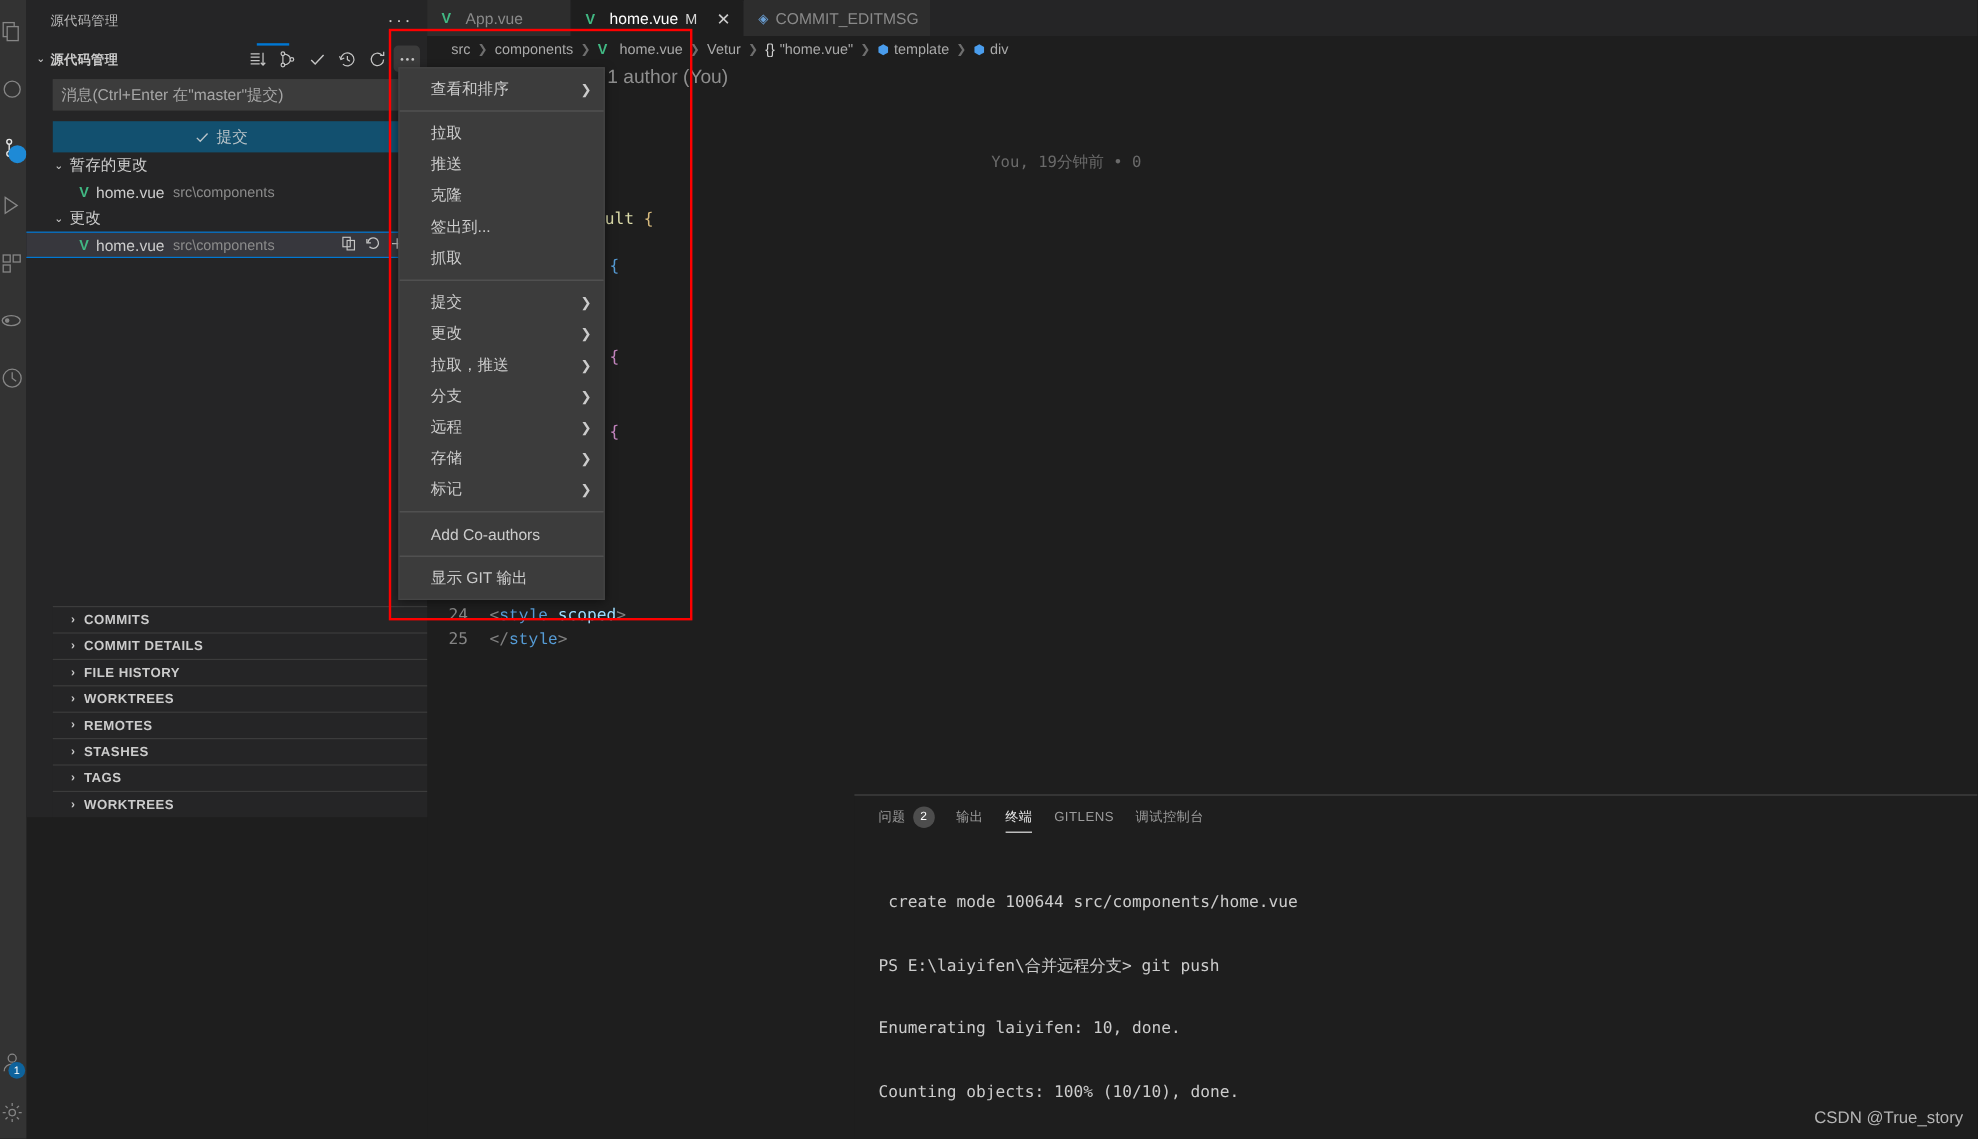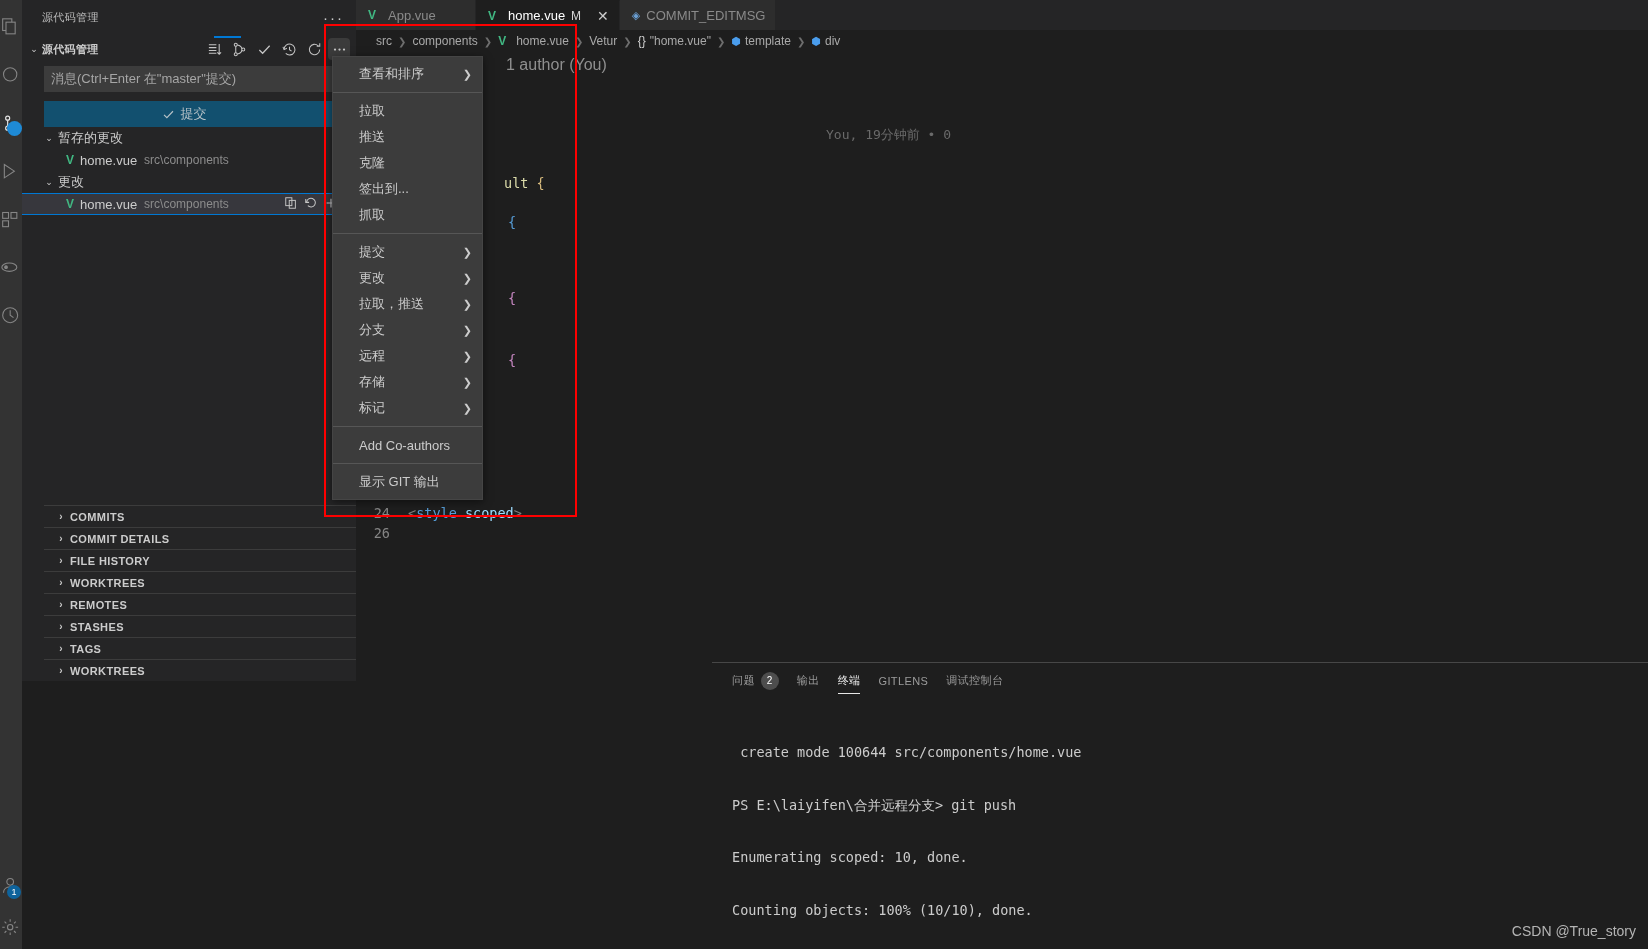--- a/index.html
+++ b/index.html
@@ -160,27 +160,27 @@
     position: absolute; left: 470px; top: 126px;
     font-family: "DejaVu Sans Mono", monospace;
     font-size: 13px; color: #6a6a6a;
     white-space: nowrap;
   }
   .code-line { display: flex; height: 20px; white-space: pre; }
   .ln {
     width: 52px; text-align: right; padding-right: 18px;
     color: #858585; flex: 0 0 auto;
   }
-  .tok-tag { color: #569cd6; }
+  .tok-tag { color: #569cd6; font-family: Liberation Mono, monospace; }
   .tok-attr { color: #9cdcfe; }
   .tok-brack { color: #808080; }
 
   
   .ctxmenu {
-    position: absolute; left: 332px; top: 56px; width: 151px;
+    position: absolute; left: 332px; top: 56px; width: 172px;
     background: #3c3c3c; border: 1px solid #454545;
     box-shadow: 0 2px 8px rgba(0,0,0,.5);
     padding: 4px 0; z-index: 40; color: #cccccc;
   }
   .ctx-item {
     height: 26px; display: flex; align-items: center;
     padding: 0 10px 0 26px; font-size: 13px; color: #cccccc;
     justify-content: space-between;
   }
   .ctx-item .chev { color: #cccccc; font-size: 11px; }
@@ -492,22 +492,22 @@
     <div style="position:absolute;left:150px;top:56px;font-size:16px;color:#8f8f8f;">1 author (You)</div>
 
     <div class="blame">You, 19分钟前 • 0</div>
 
     <div style="position:absolute;left:0;top:503px;right:0;font-family:'DejaVu Sans Mono',monospace;font-size:13.5px;line-height:20px;">
       <div class="code-line">
         <span class="ln">24</span>
         <span><span class="tok-brack">&lt;</span><span class="tok-tag">style</span> <span class="tok-attr">scoped</span><span class="tok-brack">&gt;</span></span>
       </div>
       <div class="code-line">
-        <span class="ln">26</span>
-        <span></span>
+        <span class="ln">25</span>
+        <span><span class="tok-brack">&lt;/</span><span class="tok-tag">style</span><span class="tok-brack">&gt;</span></span>
       </div>
     </div>
 
     <div style="position:absolute;left:148px;top:175px;font-family:'DejaVu Sans Mono',monospace;font-size:13.5px;color:#dcdcaa;">ult <span style="color:#d7ba7d;">{</span></div>
     <div style="position:absolute;left:152px;top:214px;font-family:'DejaVu Sans Mono',monospace;font-size:13.5px;color:#569cd6;">{</div>
     <div style="position:absolute;left:152px;top:290px;font-family:'DejaVu Sans Mono',monospace;font-size:13.5px;color:#c586c0;">{</div>
     <div style="position:absolute;left:152px;top:352px;font-family:'DejaVu Sans Mono',monospace;font-size:13.5px;color:#c586c0;">{</div>
 
     <div class="panel">
       <div class="panel-tabs">
@@ -525,21 +525,21 @@
           <span>GITLENS</span>
         </div>
         <div class="panel-tab">
           <span>调试控制台</span>
         </div>
       </div>
 
       <div class="terminal">
         <div> create mode 100644 src/components/home.vue</div>
         <div>PS E:\laiyifen\合并远程分支&gt; git push</div>
-        <div>Enumerating scoped: 10, done.</div>
+        <div>Enumerating laiyifen: 10, done.</div>
         <div>Counting objects: 100% (10/10), done.</div>
         
         
         
         
         
         
         
       </div>
     </div>

